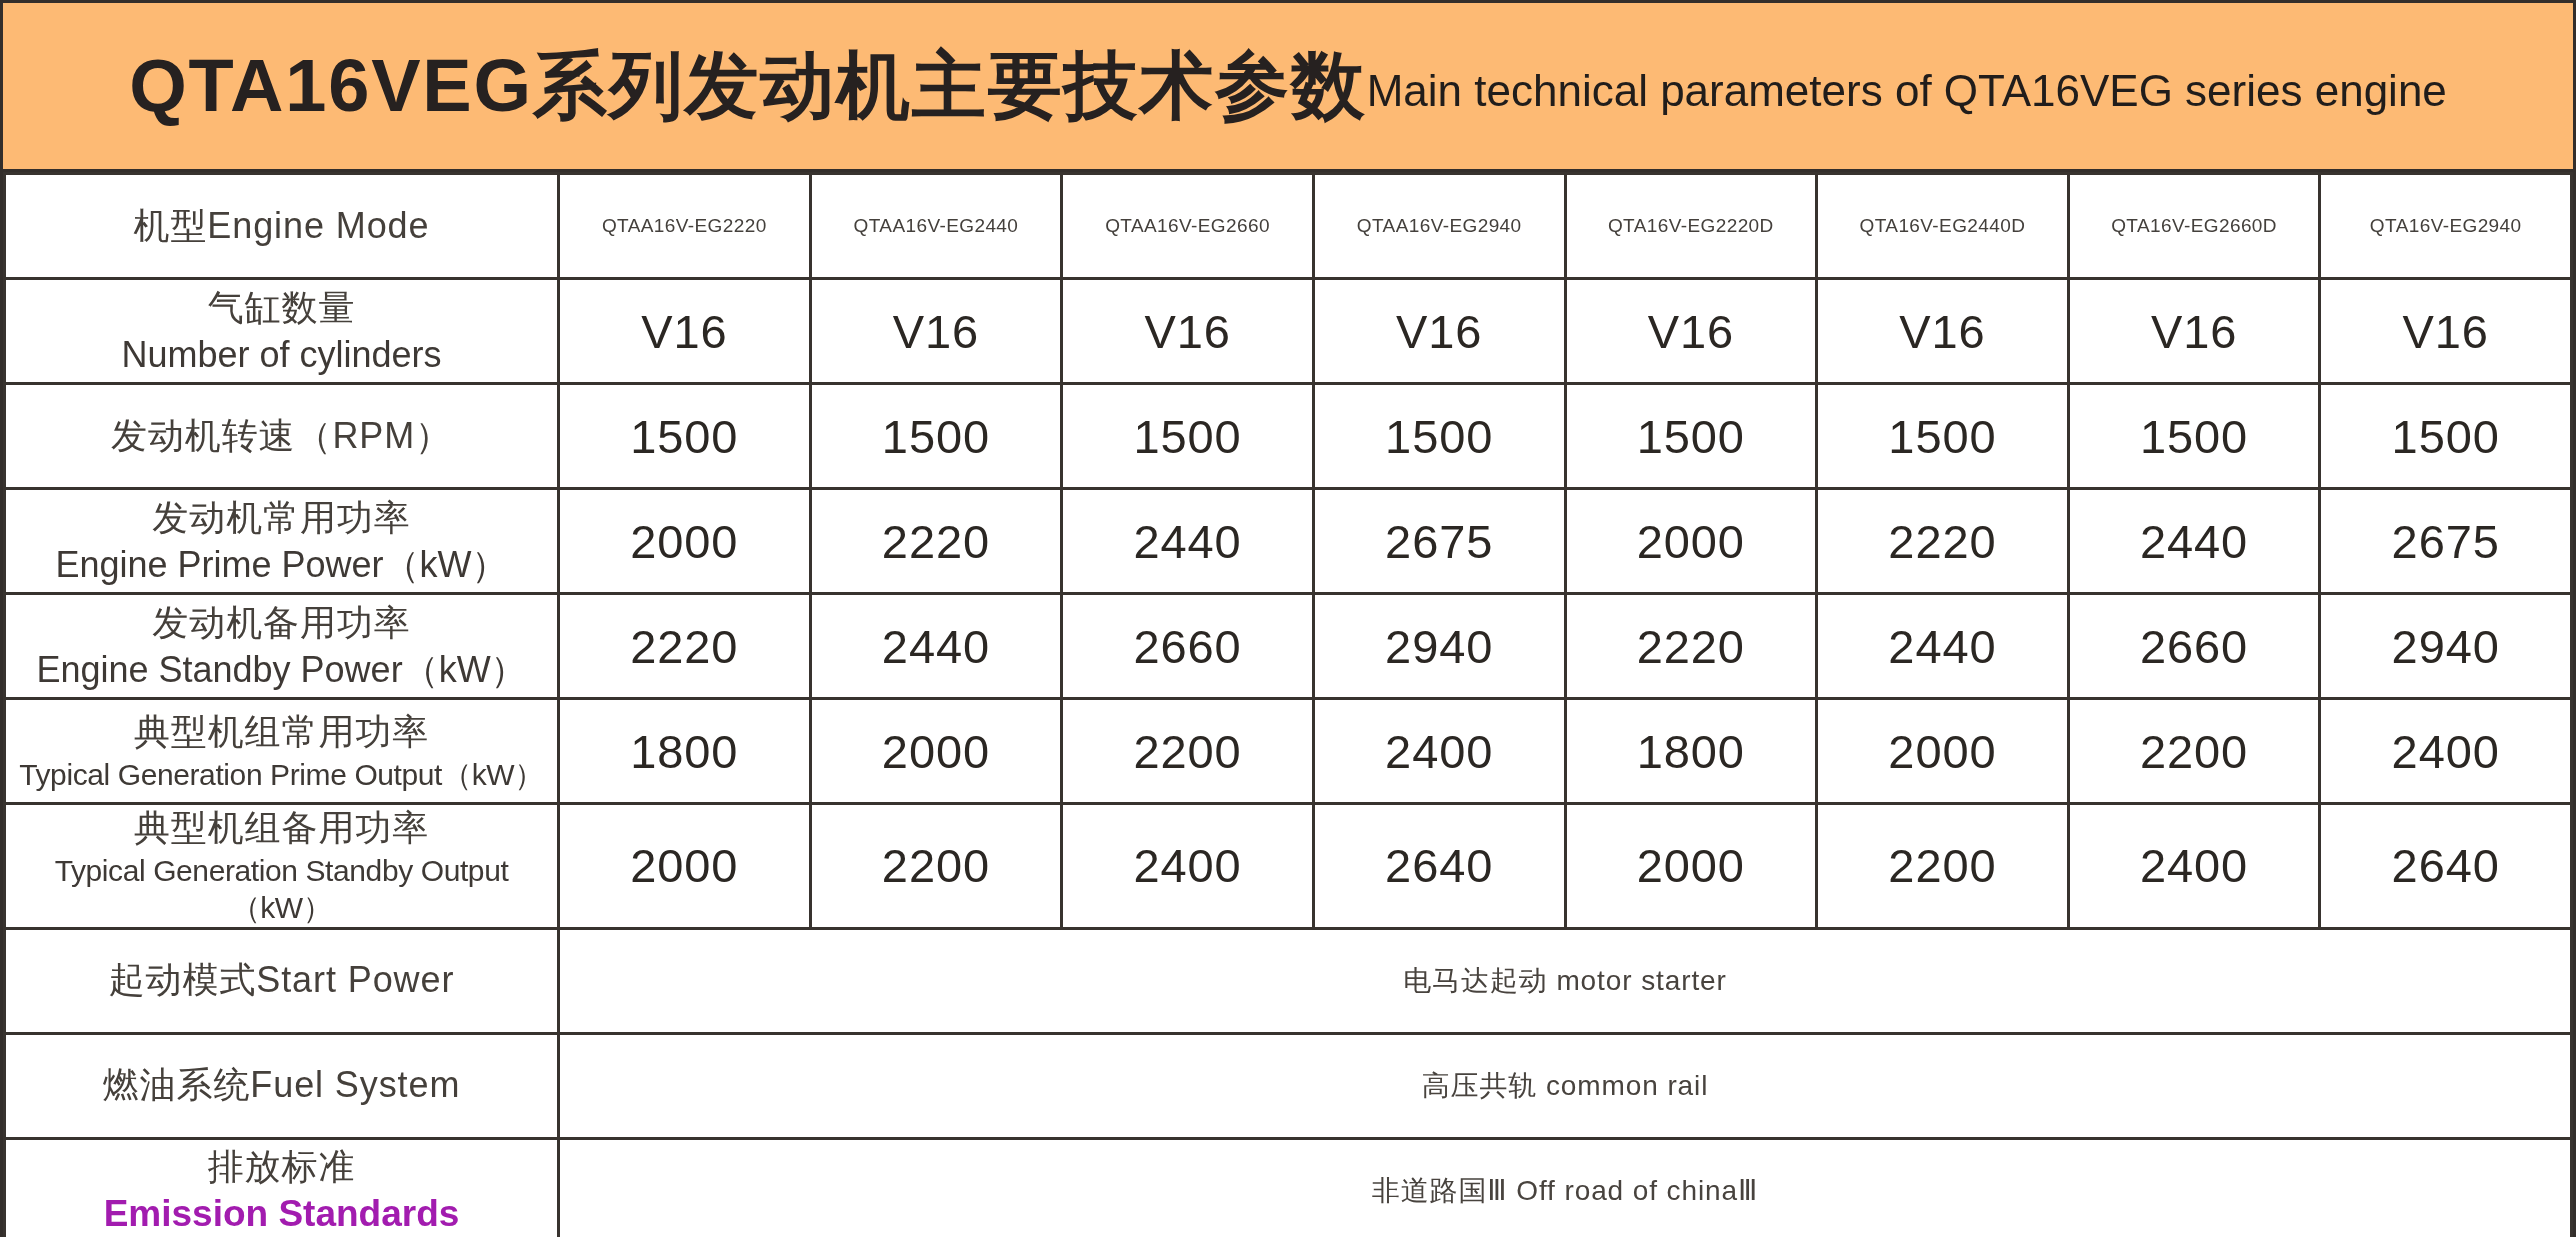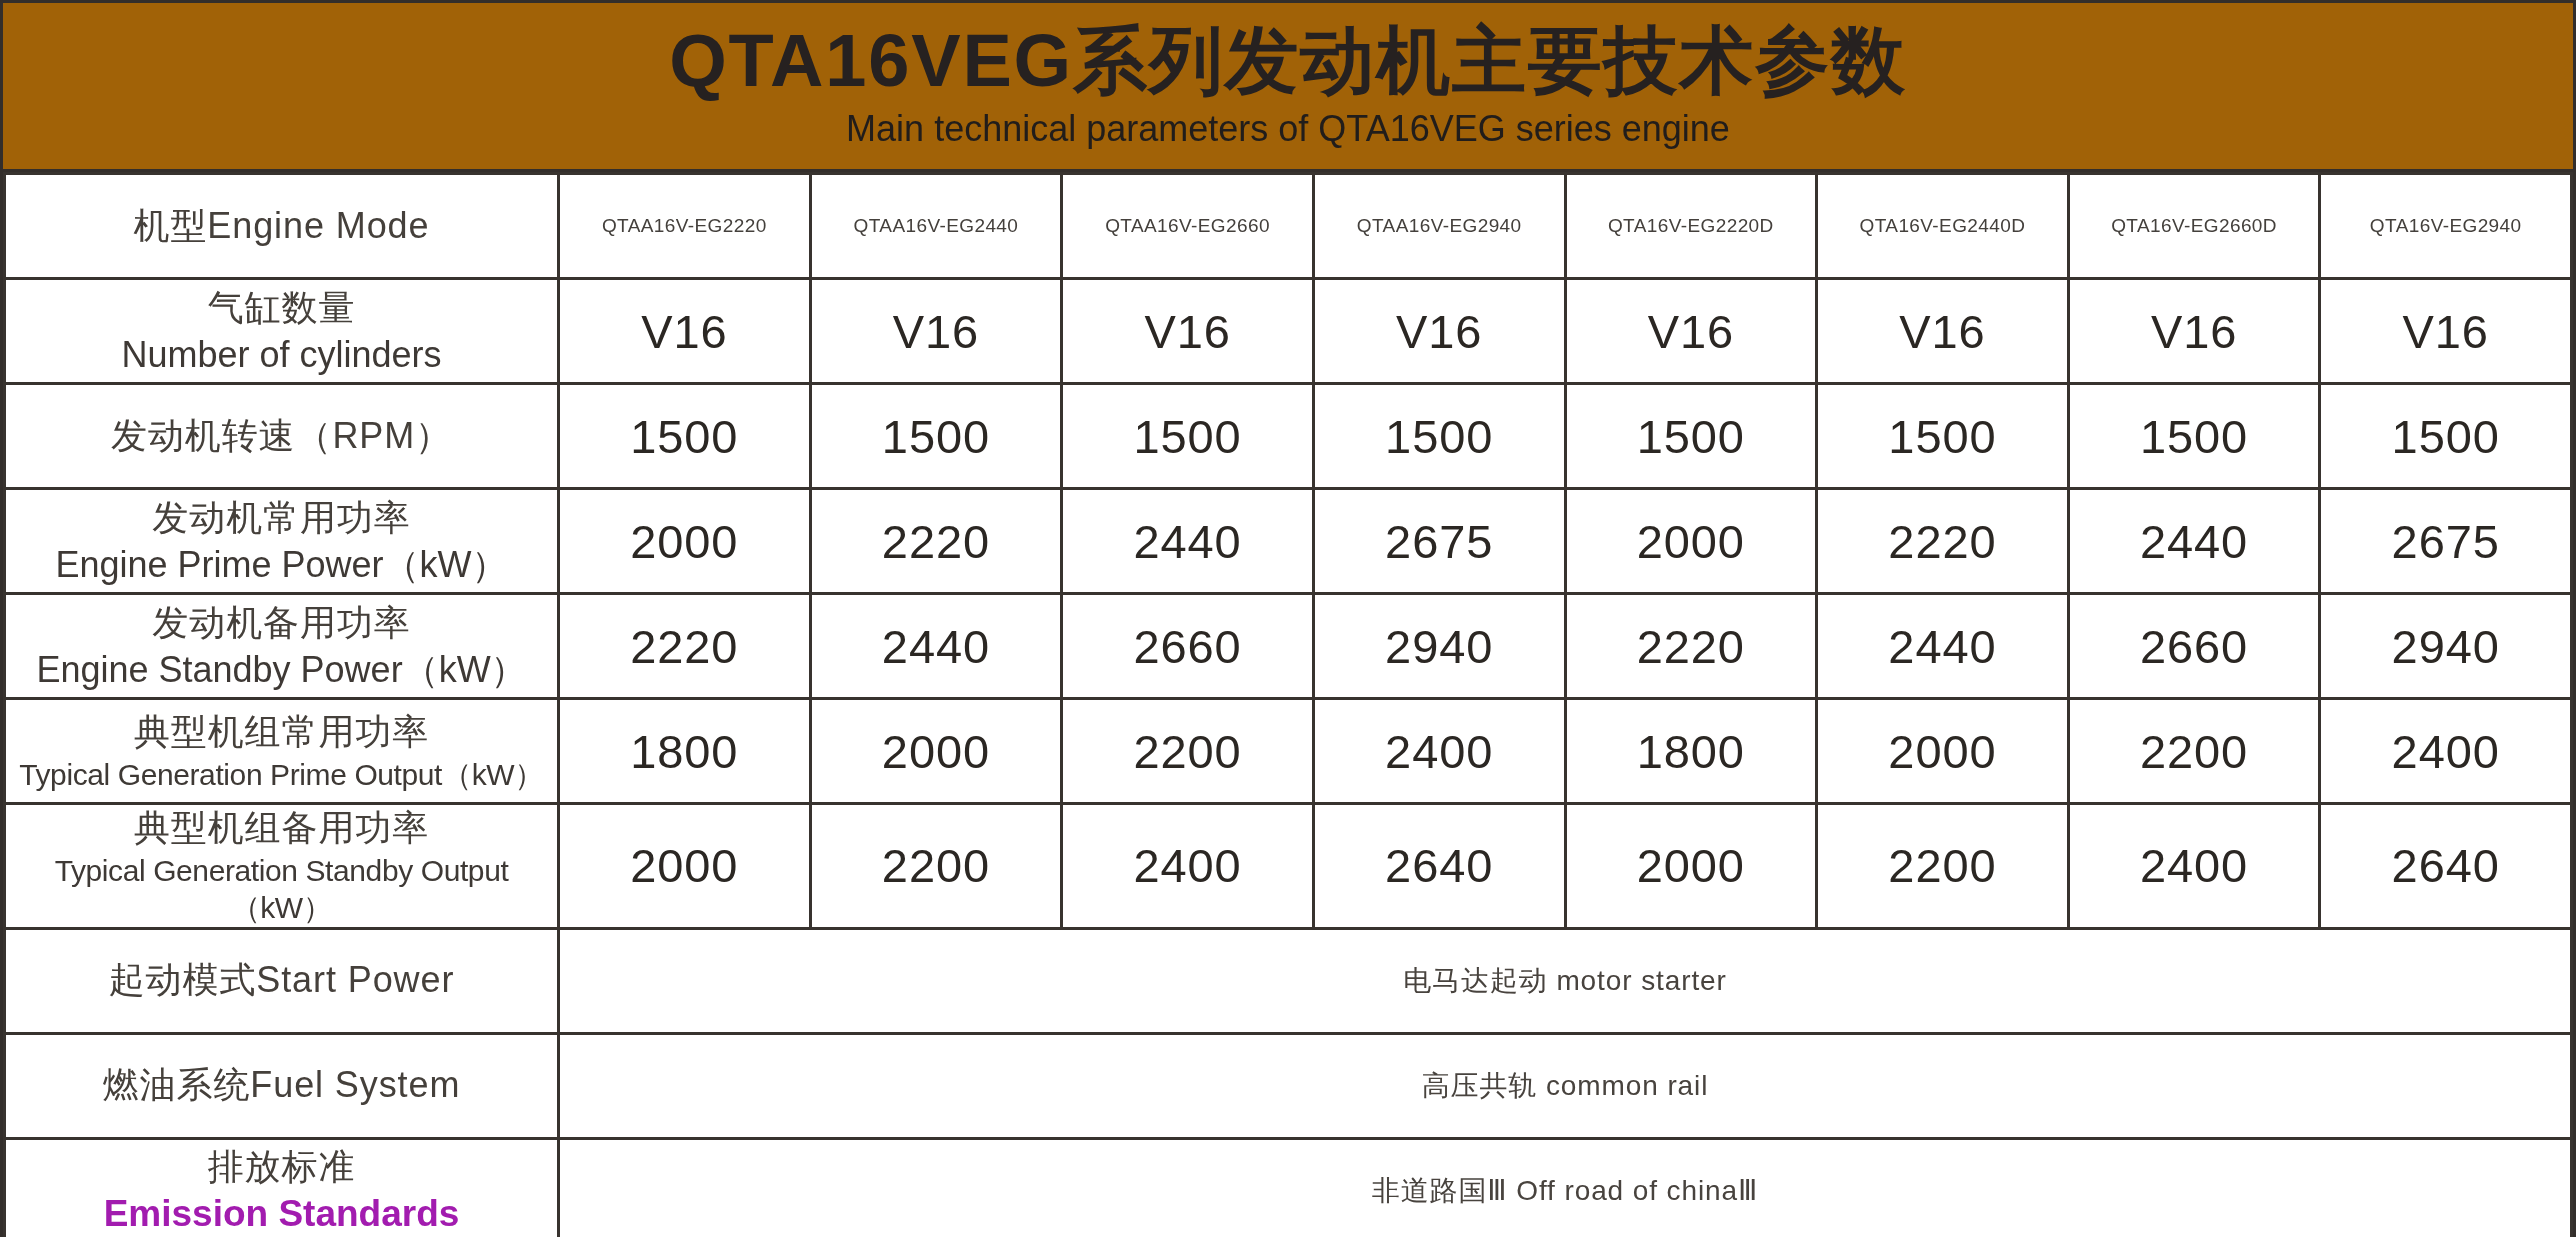--- a/index.html
+++ b/index.html
@@ -11,31 +11,31 @@
     overflow: hidden;
   }
   .page {
     width: 2576px; height: 1238px;
     border: 3.6px solid #332e2b;
     background: #ffffff;
   }
   
   .title-band {
     height: 169px;
-    background: #a16207;
+    background: #fdba74;
     border-bottom: 3.6px solid #332e2b;
-    display: flex; flex-direction: column;
+    display: flex; flex-direction: row;
     align-items: center; justify-content: center;
   }
   .title-zh {
     font-size: 74px; font-weight: bold; color: #262120;
     letter-spacing: 1.8px; line-height: 1.05;
   }
   .title-en {
-    font-size: 36px; font-weight: normal; color: #211d1b;
+    font-size: 44px; font-weight: normal; color: #211d1b;
     margin-top: 9px; letter-spacing: 0px;
   }
   
   table.spec {
     width: 100%; height: 1060px;
     border-collapse: collapse; table-layout: fixed;
   }
   table.spec td {
     border: 3.6px solid #38332f;
     text-align: center; vertical-align: middle;

